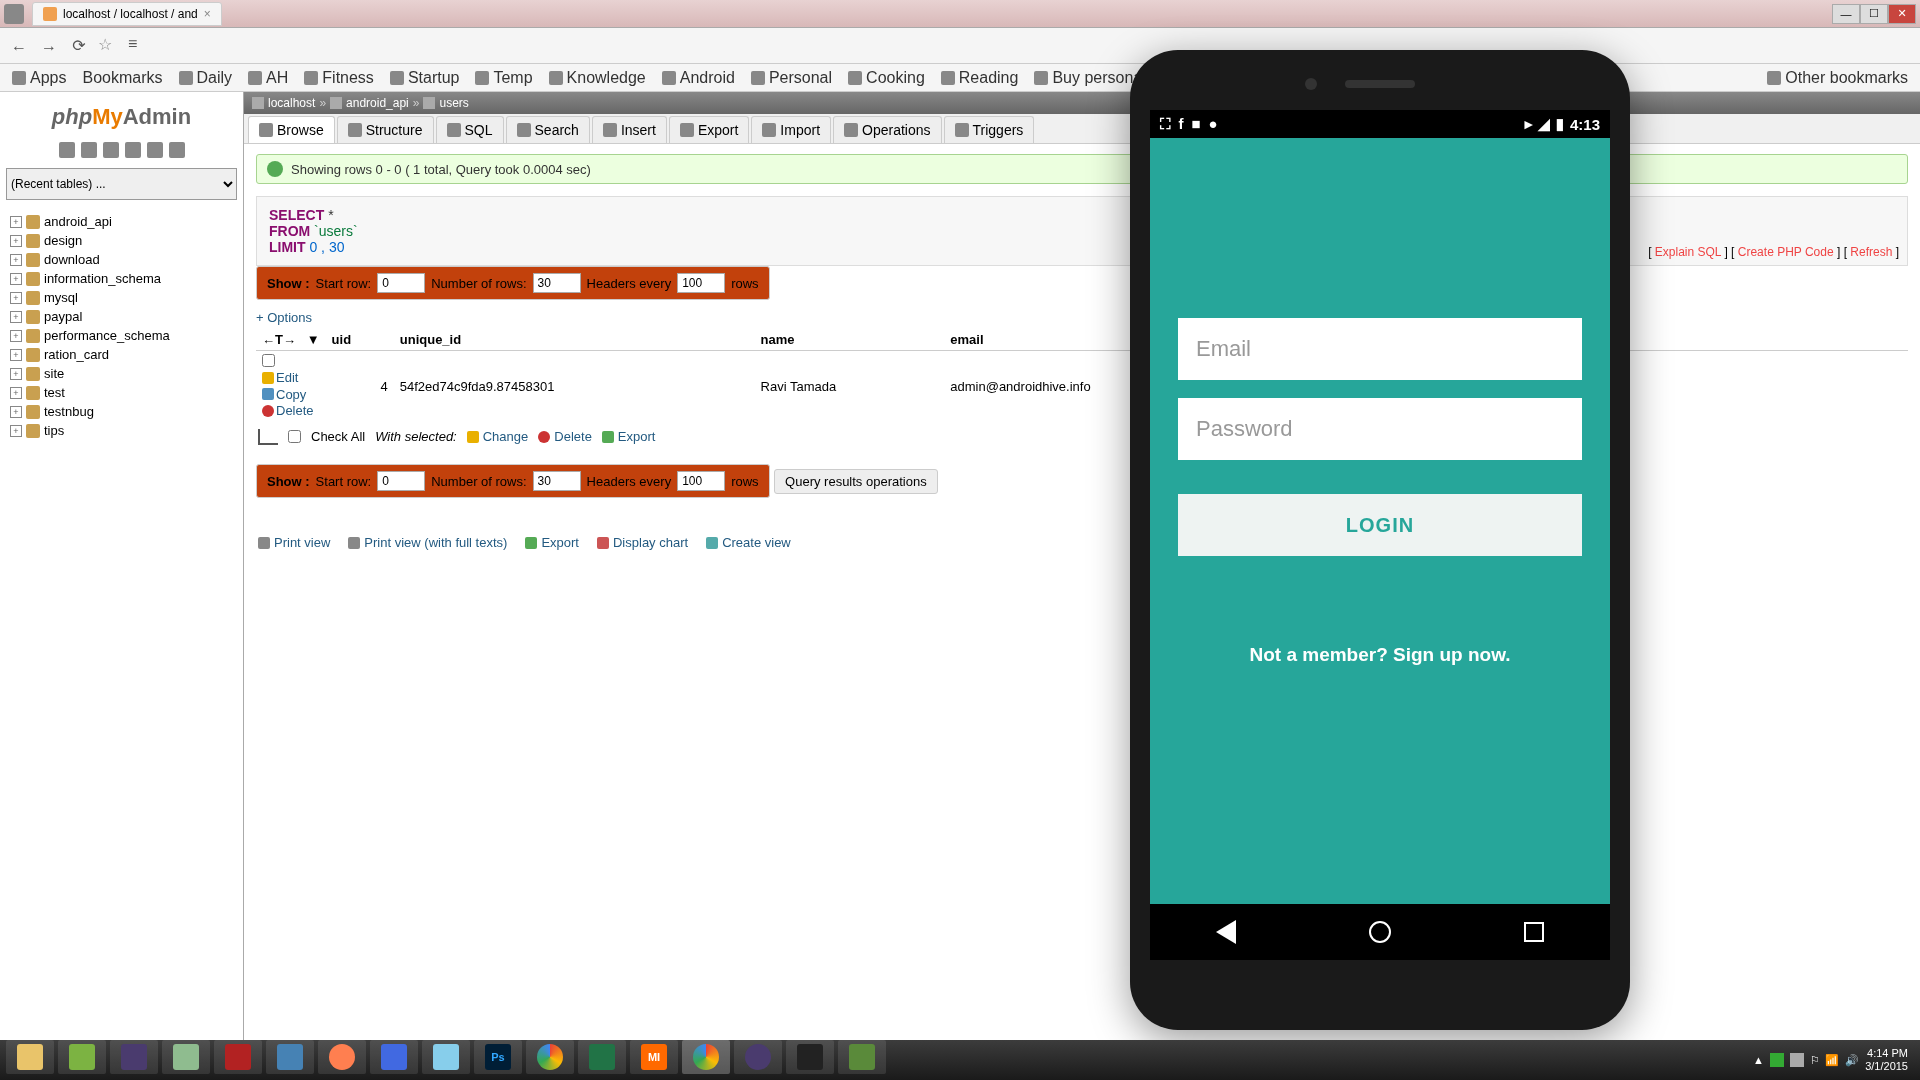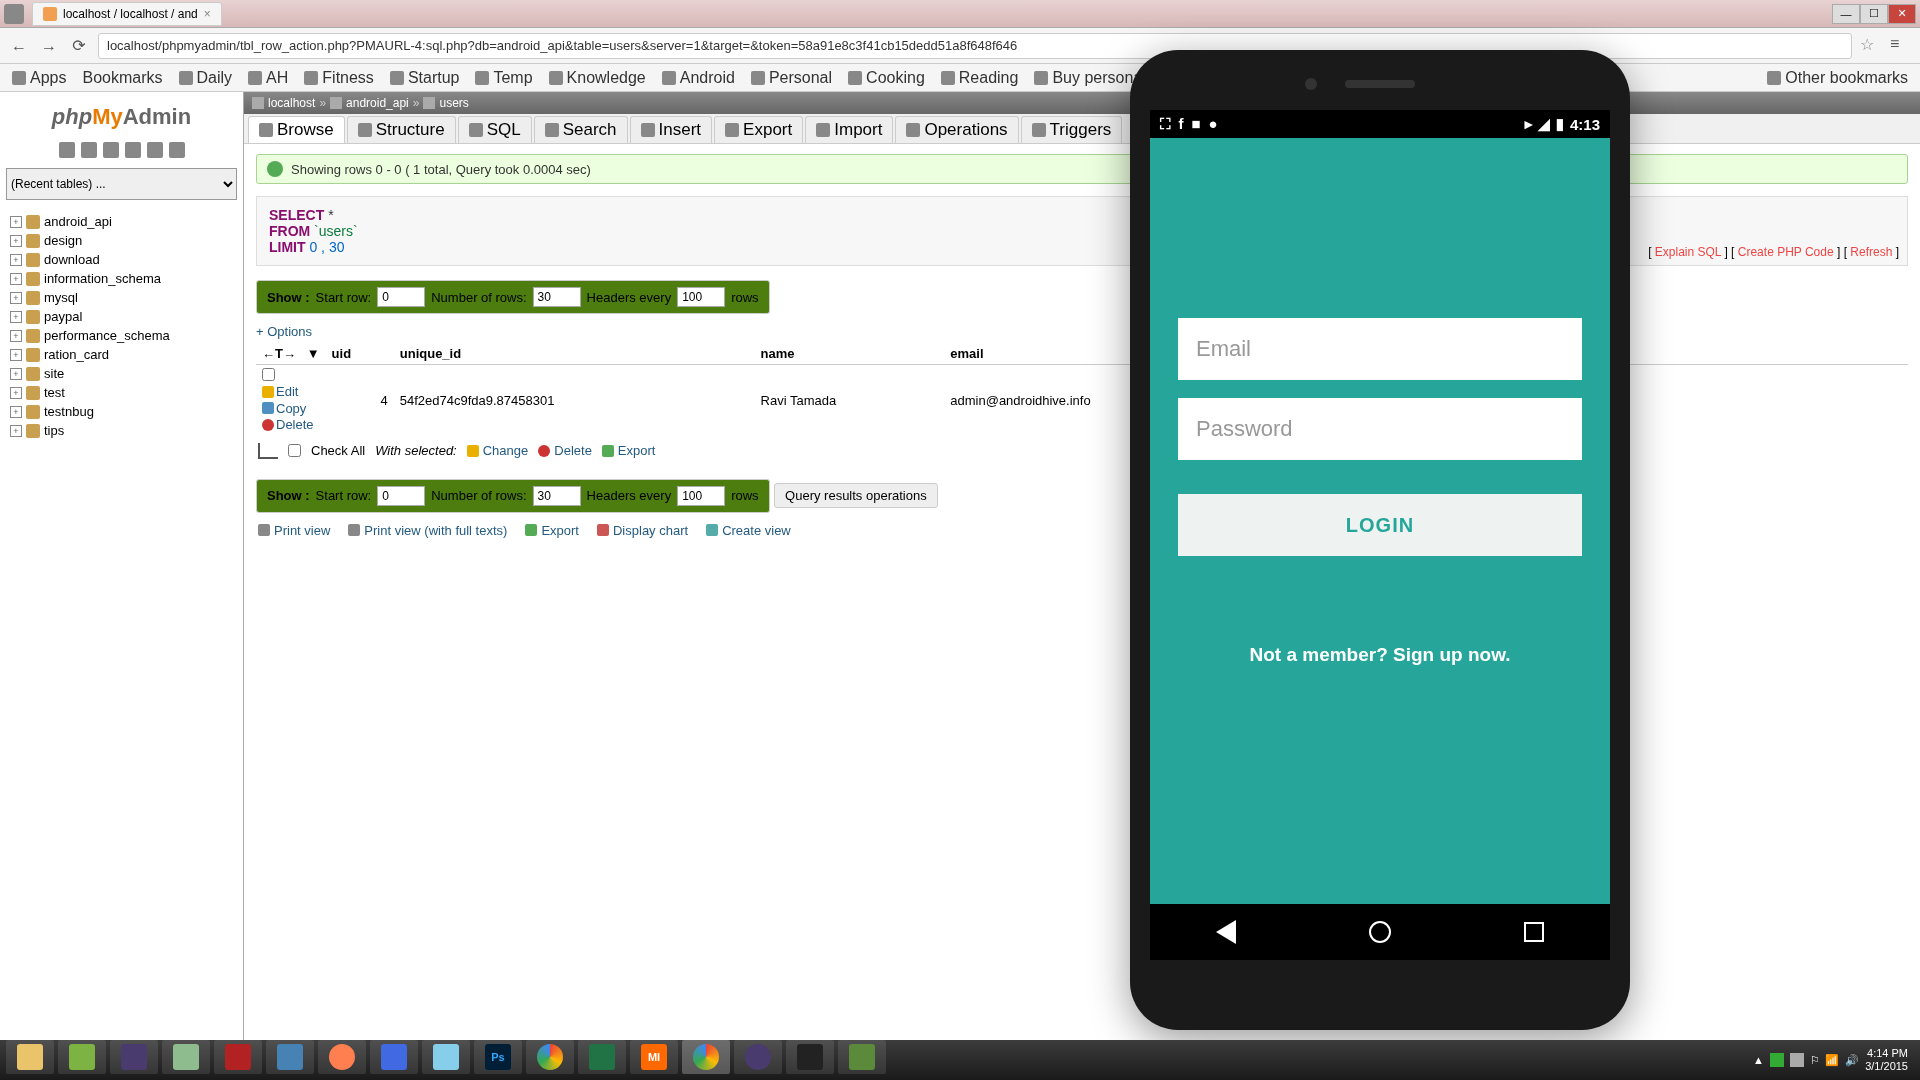--- a/index.html
+++ b/index.html
@@ -41,38 +41,38 @@
 .db-item { padding: 2px 4px; display: flex; align-items: center; gap: 4px; cursor: pointer; }
 .tree-toggle { width: 12px; height: 12px; border: 1px solid #888; font-size: 9px; display: flex; align-items: center; justify-content: center; color: #666; }
 .db-icon { width: 14px; height: 14px; background: #c9a050; border-radius: 2px; }
 
 .pma-main { flex: 1; background: #fff; position: relative; overflow: hidden; }
 .breadcrumb { height: 22px; background: linear-gradient(#888, #666); color: #fff; font-size: 12px; padding: 2px 8px; display: flex; align-items: center; gap: 4px; }
 .breadcrumb a { color: #fff; text-decoration: none; }
 .bc-icon { width: 12px; height: 12px; background: #aaa; }
 .bc-sep { color: #ccc; }
 
-.tab-bar { height: 30px; background: #f0f0f0; border-bottom: 1px solid #ccc; display: flex; padding: 2px 4px 0; gap: 2px; font-size: 17px; }
+.tab-bar { height: 30px; background: #f0f0f0; border-bottom: 1px solid #ccc; display: flex; padding: 2px 4px 0; gap: 2px; font-size: 14px; }
 .pma-tab { padding: 4px 10px; background: #eee; border: 1px solid #ccc; border-bottom: none; border-radius: 3px 3px 0 0; display: flex; align-items: center; gap: 4px; cursor: pointer; }
 .pma-tab.active { background: #fff; }
 .tab-icon { width: 14px; height: 14px; background: #888; border-radius: 2px; }
 
 .content-area { padding: 10px 12px; }
 .success-msg { background: #ecffdf; border: 1px solid #a7d490; padding: 6px 10px; font-size: 13px; color: #333; border-radius: 3px; display: flex; align-items: center; gap: 8px; text-align: right; }
 .success-icon { width: 16px; height: 16px; background: #5a5; border-radius: 50%; }
 
 .sql-box { background: #f7f7f7; border: 1px solid #ddd; padding: 10px 12px; margin-top: 12px; font-family: monospace; font-size: 14px; position: relative; }
 .sql-kw { color: #8a0e6e; font-weight: bold; }
 .sql-str { color: #0a7a3c; }
 .sql-star { color: #333; }
 .sql-num { color: #0066cc; }
 .sql-links { position: absolute; right: 8px; bottom: 6px; font-size: 12px; }
 .sql-links a { color: #ef4444; }
 
-.show-control { background: #4d7c0f; border: 1px solid #ccc; padding: 6px 10px; margin-top: 14px; font-size: 13px; display: inline-flex; align-items: center; gap: 6px; border-radius: 3px; }
+.show-control { background: #c2410c; border: 1px solid #ccc; padding: 6px 10px; font-size: 13px; display: inline-flex; align-items: center; gap: 6px; border-radius: 3px; }
 .show-control .lbl { font-weight: bold; }
 .show-input { width: 48px; height: 20px; border: 1px solid #aaa; padding: 0 4px; font-size: 12px; text-align: left; }
 
 .options-link { margin-top: 10px; font-size: 13px; color: #235a81; cursor: pointer; }
 
 .data-table { width: 100%; margin-top: 4px; font-size: 13px; border-collapse: collapse; }
 .data-table th { background: #fff; text-align: left; padding: 3px 6px; border-bottom: 1px solid #ccc; font-weight: bold; }
 .data-table td { padding: 3px 6px; background: #fff; }
 .data-table td.num { text-align: right; }
 .row-action { color: #235a81; display: inline-flex; align-items: center; gap: 2px; margin-right: 6px; }
@@ -80,21 +80,21 @@
 .edit-icon { background: #e9b000; }
 .copy-icon { background: #5090c0; }
 .delete-icon { background: #c33; border-radius: 50%; }
 
 .bulk-bar { padding: 6px 2px; font-size: 13px; display: flex; align-items: center; gap: 10px; }
 .bulk-arrow { width: 20px; height: 16px; border-left: 2px solid #555; border-bottom: 2px solid #555; }
 .bulk-item { display: inline-flex; align-items: center; gap: 4px; color: #235a81; cursor: pointer; }
 
 .qr-ops { background: #eee; border: 1px solid #ccc; padding: 4px 10px; margin-top: 18px; font-size: 13px; display: inline-block; border-radius: 3px; }
 .qr-links { padding: 10px 2px; display: flex; gap: 18px; font-size: 13px; }
-.qr-links .lnk { color: #235a81; display: inline-flex; align-items: center; gap: 4px; cursor: pointer; }
+.qr-links .lnk { color: #235a81; display: inline-flex; align-items: center; gap: 4px; cursor: pointer; margin-top: 27px; }
 
 
 .phone-wrap { position: absolute; right: 290px; top: 50px; width: 500px; height: 980px; }
 .phone-body { width: 100%; height: 100%; background: #1a1a1a; border-radius: 48px; padding: 60px 20px 70px; box-shadow: 0 10px 40px rgba(0,0,0,0.4); position: relative; }
 .phone-speaker { position: absolute; top: 30px; left: 50%; transform: translateX(-50%); width: 70px; height: 8px; background: #333; border-radius: 4px; }
 .phone-camera { position: absolute; top: 28px; left: 35%; width: 12px; height: 12px; background: #333; border-radius: 50%; }
 .phone-screen { width: 100%; height: 100%; background: #26a69a; position: relative; overflow: hidden; }
 .phone-status { height: 28px; background: #000; display: flex; align-items: center; padding: 0 10px; color: #fff; font-size: 15px; font-weight: bold; }
 .status-left { display: flex; gap: 8px; }
 .status-right { margin-left: auto; display: flex; gap: 6px; align-items: center; }
@@ -130,23 +130,20 @@
     <div class="win-btn">—</div>
     <div class="win-btn">☐</div>
     <div class="win-btn win-close">✕</div>
   </div>
 </div>
 
 <div class="toolbar">
   <div class="nav-btn">←</div>
   <div class="nav-btn">→</div>
   <div class="nav-btn">⟳</div>
-  <div class="addr-bar">
-    <span>localhost/phpmyadmin/tbl_row_action.php?PMAURL-4:sql.php?db=android_api&amp;table=users&amp;server=1&amp;target=&amp;token=58a91e8c3f41cb15dedd51a8f648f646</span>
-  </div>
   <div class="star-btn">☆</div>
   <div class="menu-btn">≡</div>
 </div>
 
 <div class="bookmarks-bar">
   <div class="bm-item"><div class="bm-icon"></div>Apps</div>
   <div class="bm-item">
       <span>Bookmarks</span>
     </div>
   <div class="bm-item">

